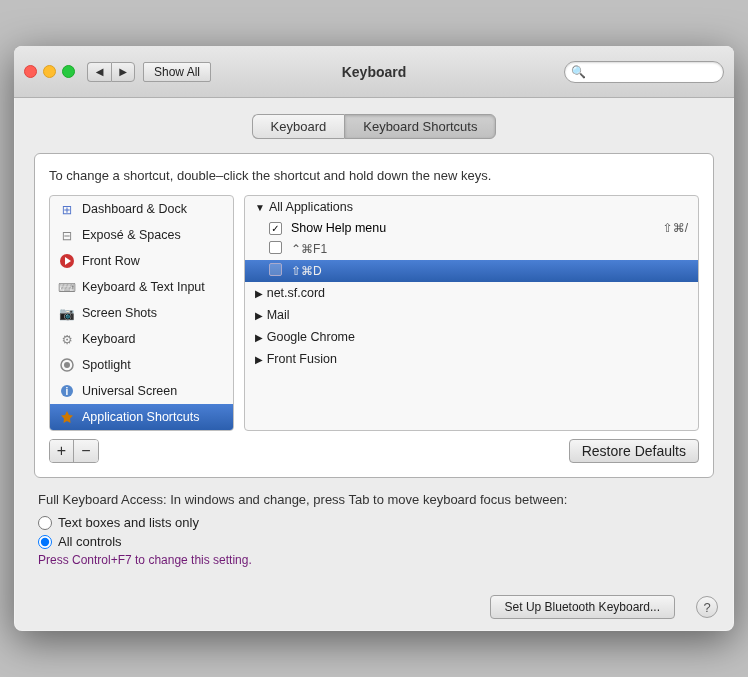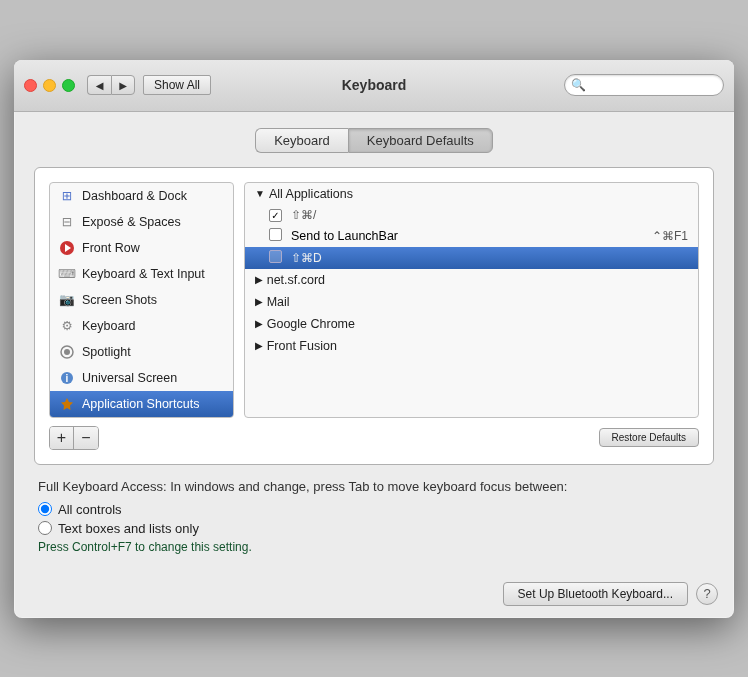--- a/index.html
+++ b/index.html
@@ -295,21 +295,21 @@
       border-right: 1px solid #a0a0a0;
     }
 
     .restore-btn {
       margin-left: auto;
       background: linear-gradient(to bottom, #f5f5f5, #dcdcdc);
       border: 1px solid #a0a0a0;
       border-radius: 4px;
       padding: 3px 12px;
       cursor: pointer;
-      font-size: 10px;
+      font-size: 14px;
       color: #222;
     }
 
     .keyboard-access {
       margin-top: 14px;
       padding: 0 4px;
     }
 
     .ka-title {
       font-size: 13px;
@@ -331,30 +331,30 @@
       cursor: pointer;
     }
 
     .radio-label {
       font-size: 13px;
       color: #222;
     }
 
     .ka-note {
       font-size: 12px;
-      color: #14532d;
+      color: #701a75;
       margin-top: 4px;
     }
 
     .footer {
       display: flex;
       align-items: center;
       justify-content: flex-end;
       padding: 12px 16px;
-      gap: 8px;
+      gap: 21px;
     }
 
     .bluetooth-btn {
       background: linear-gradient(to bottom, #f5f5f5, #dcdcdc);
       border: 1px solid #a0a0a0;
       border-radius: 4px;
       padding: 4px 14px;
       cursor: pointer;
       font-size: 12px;
       color: #222;
@@ -406,24 +406,25 @@
     <div class="search-wrapper">
       <span class="search-icon-inner">🔍</span>
       <input class="search-input" type="text" placeholder="" style="">
     </div>
   </div>
 
   <div class="content">
 
     <div class="tabs">
       <div class="tab">Keyboard</div>
-      <div class="tab active">Keyboard Defaults</div>
+      <div class="tab active">Keyboard Shortcuts</div>
     </div>
 
     <div class="main-area">
+      <div class="instruction">To change a shortcut, double–click the shortcut and hold down the new keys.</div>
 
       <div class="panels">
 
         <div class="left-panel">
 
           <div class="left-item">
             <span class="item-icon" style="color:#5577cc;">⊞</span>
             <span>Dashboard &amp; Dock</span>
           </div>
 
@@ -491,28 +492,28 @@
 
           <div class="group-header">
             <span class="triangle">▼</span>
             <span>All Applications</span>
           </div>
 
           <div class="shortcut-row group-child">
             <div class="checkbox-cell">
               <span class="checkbox-custom">✓</span>
             </div>
+            <span class="shortcut-name">Show Help menu</span>
             <span class="shortcut-key">⇧⌘/</span>
           </div>
 
           <div class="shortcut-row group-child">
             <div class="checkbox-cell">
               <span class="checkbox-custom"></span>
             </div>
-            <span class="shortcut-name">Send to LaunchBar</span>
             <span class="shortcut-key">⌃⌘F1</span>
           </div>
 
           <div class="shortcut-row group-child selected">
             <div class="checkbox-cell">
               <span class="checkbox-custom" style="border-color:#aac;background:rgba(255,255,255,0.2);color:white;"></span>
             </div>
             <span class="shortcut-key">⇧⌘D</span>
           </div>
 
@@ -545,26 +546,26 @@
           <button class="pm-btn">−</button>
         </div>
         <button class="restore-btn">Restore Defaults</button>
       </div>
 
     </div>
 
     <div class="keyboard-access">
       <div class="ka-title">Full Keyboard Access: In windows and change, press Tab to move keyboard focus between:</div>
       <div class="radio-option">
+        <input type="radio" class="radio-input" name="kb-access" style="">
+        <span class="radio-label">Text boxes and lists only</span>
+      </div>
+      <div class="radio-option">
         <input type="radio" class="radio-input" name="kb-access" checked="" style="">
         <span class="radio-label">All controls</span>
-      </div>
-      <div class="radio-option">
-        <input type="radio" class="radio-input" name="kb-access" style="">
-        <span class="radio-label">Text boxes and lists only</span>
       </div>
       <div class="ka-note">Press Control+F7 to change this setting.</div>
     </div>
 
   </div>
 
   <div class="footer">
     <button class="bluetooth-btn">Set Up Bluetooth Keyboard...</button>
     <div class="help-btn">?</div>
   </div>

